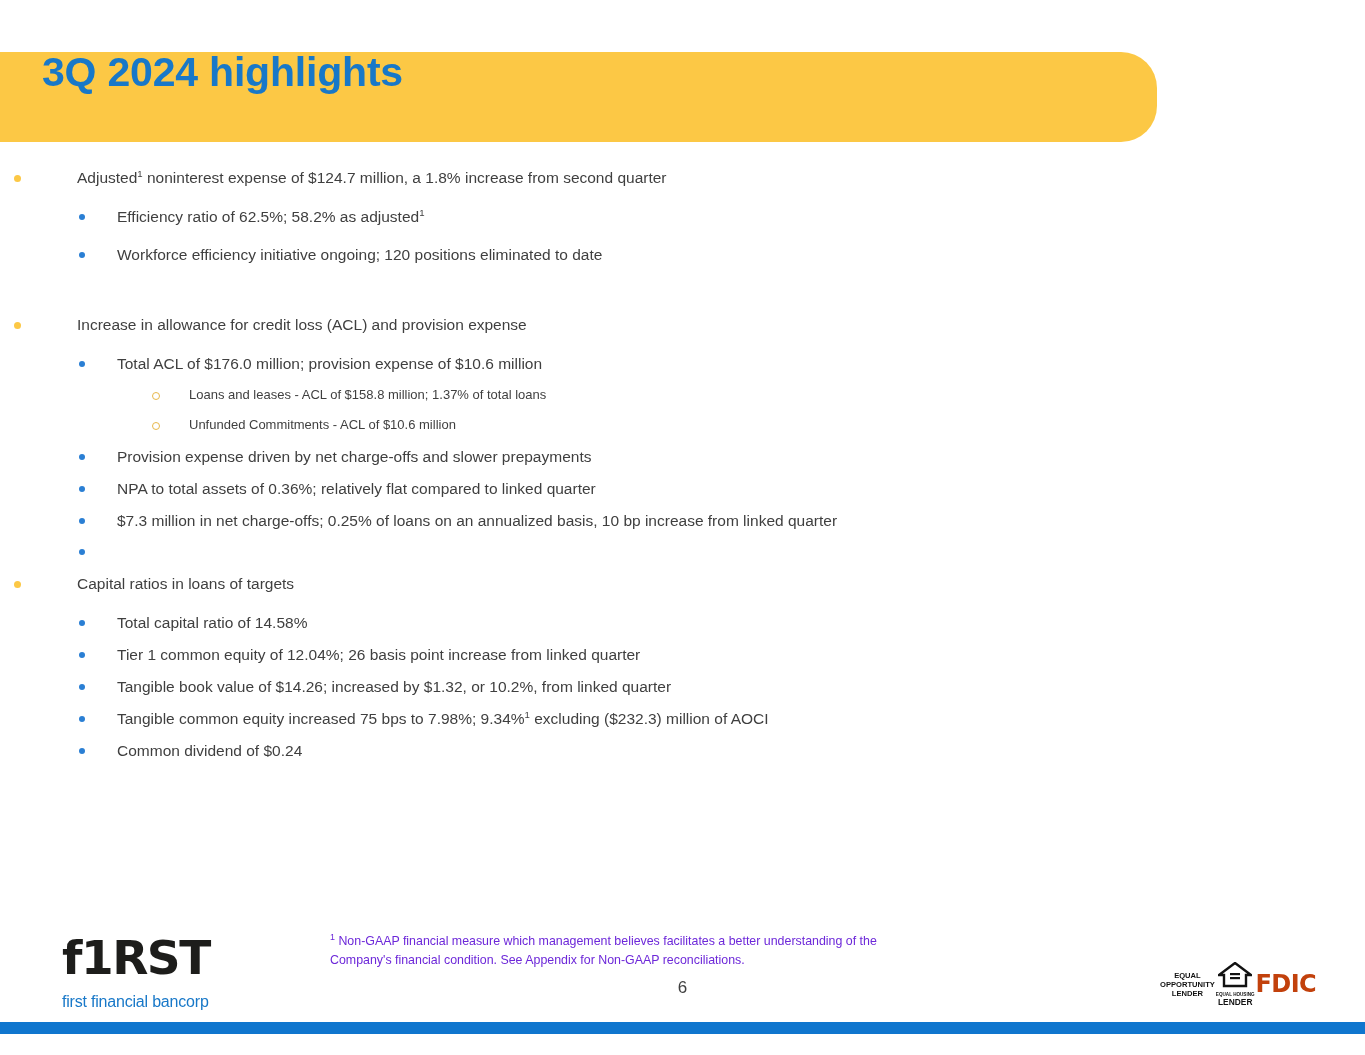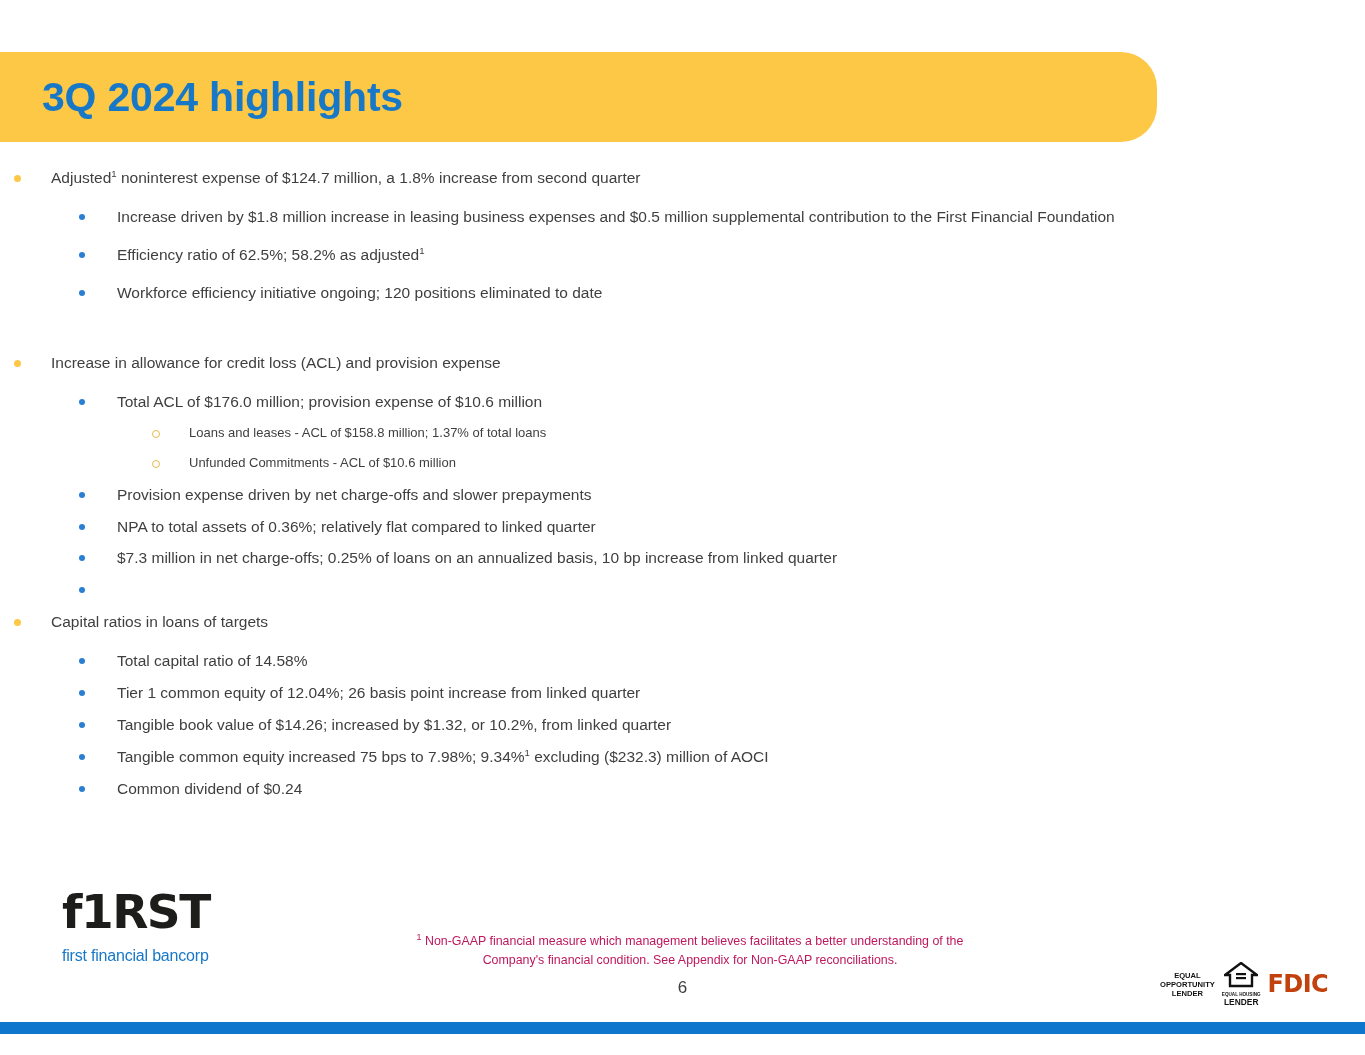--- a/index.html
+++ b/index.html
@@ -20,21 +20,21 @@
   #title-banner {
     position: absolute;
     left: 0;
     top: 52px;
     width: 1157px;
     height: 90px;
     background: #fcc845;
     border-top-right-radius: 36px;
     border-bottom-right-radius: 36px;
     display: flex;
-    align-items: center;
+    align-items: flex-start;
   }
   #slide-title {
     margin-left: 42px;
     font-size: 41px;
     font-weight: bold;
     color: #1878c8;
     letter-spacing: -0.2px;
     line-height: 1;
   }
 
@@ -55,21 +55,21 @@
     color: #3f3f3f;
     white-space: nowrap;
   }
   .li .mk {
     position: absolute;
     display: inline-block;
     text-align: left;
   }
 
   
-  .lvl1 { padding-left: 51px; margin-bottom: 18px; font-size: 15.5px; }
+  .lvl1 { padding-left: 77px; margin-bottom: 18px; font-size: 15.5px; }
   .lvl1 .mk {
     left: 14px; top: 7px;
     width: 7px; height: 7px;
     border-radius: 50%;
     background: #fcc845;
   }
 
   
   .lvl2 { padding-left: 117px; margin-bottom: 17px; font-size: 15.5px; }
   .lvl2 .mk {
@@ -94,44 +94,43 @@
   .gap   { height: 32px; }
 
   sup { font-size: 0.62em; vertical-align: super; line-height: 0; }
 
   
   #footnote {
     position: absolute;
     left: 330px;
     top: 932px;
     width: 720px;
-    text-align: center;
     font-size: 12.4px;
     line-height: 1.55;
-    color: #be185d;
+    color: #6d28d9;
   }
   #footnote .fn-line { display: block; }
   #footnote sup { font-size: 0.72em; }
 
   
   #page-number {
     position: absolute;
     left: 0;
     top: 978px;
     width: 1365px;
     text-align: center;
     font-size: 17px;
     color: #3f3f3f;
   }
 
   
   #logo {
     position: absolute;
     left: 62px;
-    top: 888px;
+    top: 934px;
     width: 230px;
   }
   #logo-wordmark {
     font-size: 47px;
     font-weight: bold;
     color: #1d1d1b;
     letter-spacing: -1.5px;
     line-height: 1;
     font-family: "DejaVu Sans", sans-serif;
   }
@@ -143,21 +142,21 @@
     line-height: 1;
   }
 
   
   #compliance {
     position: absolute;
     left: 1160px;
     top: 962px;
     display: flex;
     align-items: center;
-    gap: 7px;
+    gap: 1px;
   }
   #eol-text {
     font-size: 7.6px;
     font-weight: bold;
     line-height: 1.22;
     text-align: center;
     color: #111;
     font-family: "Liberation Sans", sans-serif;
   }
   #ehl-mark { text-align: center; color: #111; }
@@ -189,23 +188,20 @@
 </div>
 
 <div id="bullets">
 
   <div class="blk">
     <div class="li lvl1">
       <span class="mk"></span><span>Adjusted</span><sup>1</sup><span> noninterest expense of $124.7 million, a 1.8% increase from second quarter</span>
     </div>
 
 
-    <div class="li lvl2">
-      <span class="mk"></span><span>Increase driven by $1.8 million increase in leasing business expenses and $0.5 million supplemental contribution to the First Financial Foundation</span>
-    </div>
 
     <div class="li lvl2">
       <span class="mk"></span><span>Efficiency ratio of 62.5%; 58.2% as adjusted</span><sup>1</sup>
     </div>
 
     <div class="li lvl2">
       <span class="mk"></span><span>Workforce efficiency initiative ongoing; 120 positions eliminated to date</span>
     </div>
   </div>
 

